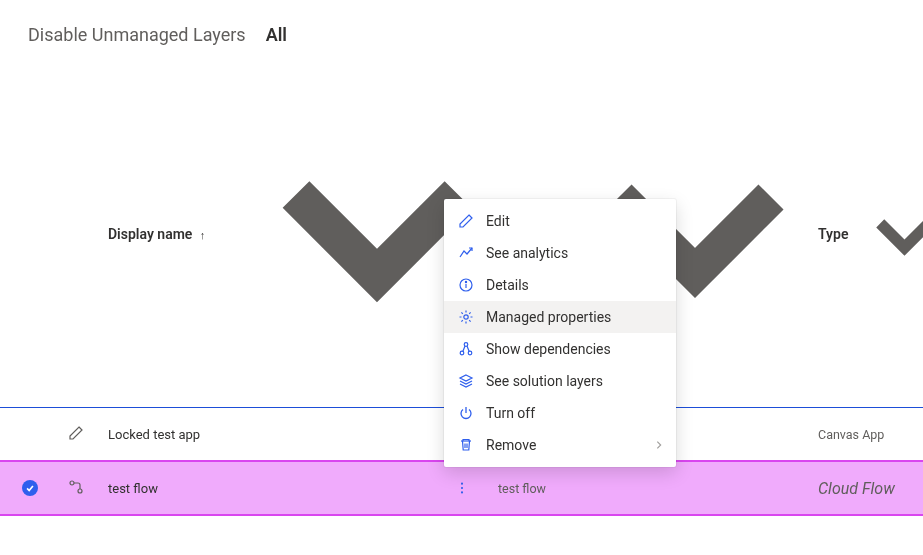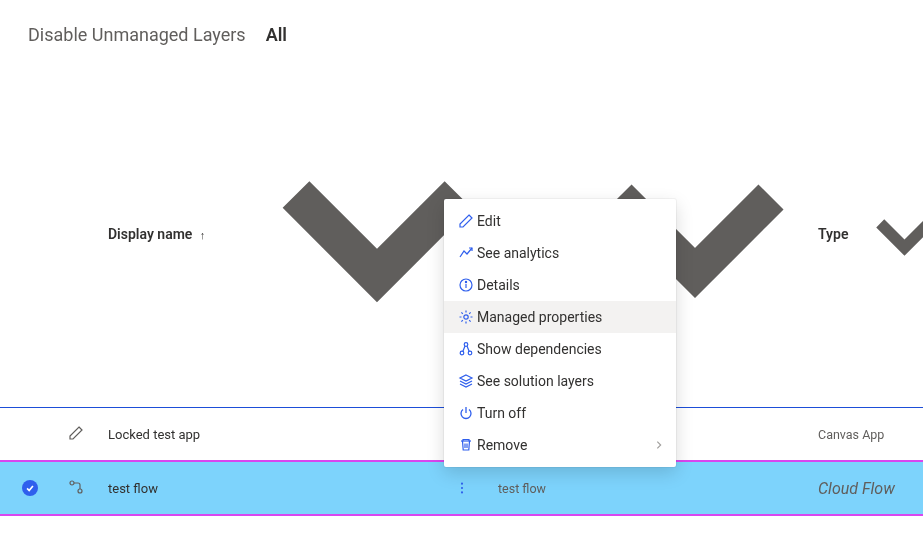--- a/index.html
+++ b/index.html
@@ -55,21 +55,21 @@
     white-space: nowrap;
   }
   tbody td {
     padding: 12px 8px;
     border-bottom: 2px solid #d946ef;
     vertical-align: middle;
     font-size: 13px;
     color: #323130;
   }
   tr.selected td {
-    background: #7dd3fc;
+    background: #f0abfc;
   }
   .sort-arrow { margin: 0 2px 0 4px; color:#323130; font-size:11px;}
   .col-chevron { margin-left: 4px; }
   .col-chevron svg, .sort-icon svg { vertical-align: middle; }
   .sel-cell { text-align: center; }
   .check-circle {
     width: 16px; height:16px; border-radius:50%;
     background:#2f5fed; display:inline-flex;
     align-items:center; justify-content:center;
   }
@@ -89,21 +89,21 @@
     left:444px; top:199px;
     width:232px;
     background:#fff;
     box-shadow: 0 6px 18px rgba(0,0,0,.15), 0 0 0 1px rgba(0,0,0,.04);
     border-radius:2px;
     padding:6px 0;
     z-index:10;
   }
   .menu-item {
     display:flex; align-items:center;
-    gap:3px;
+    gap:12px;
     padding:8px 14px;
     font-size:14px;
     color:#323130;
     cursor:pointer;
     position:relative;
   }
   .menu-item.hover { background:#f3f2f1; }
   .menu-icon {
     width:16px; height:16px; flex:0 0 16px;
     display:inline-flex; align-items:center; justify-content:center;

